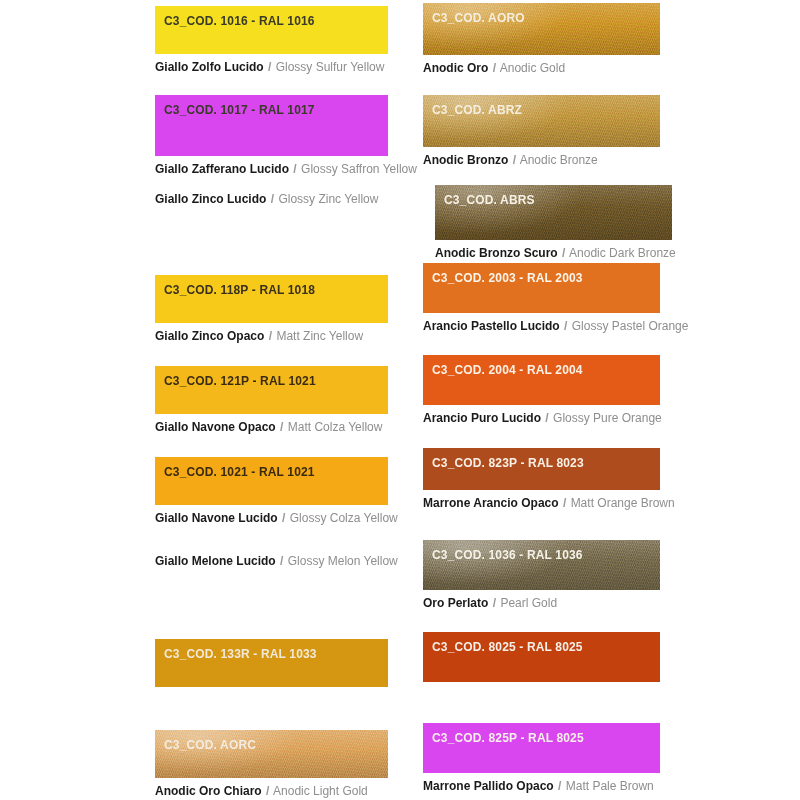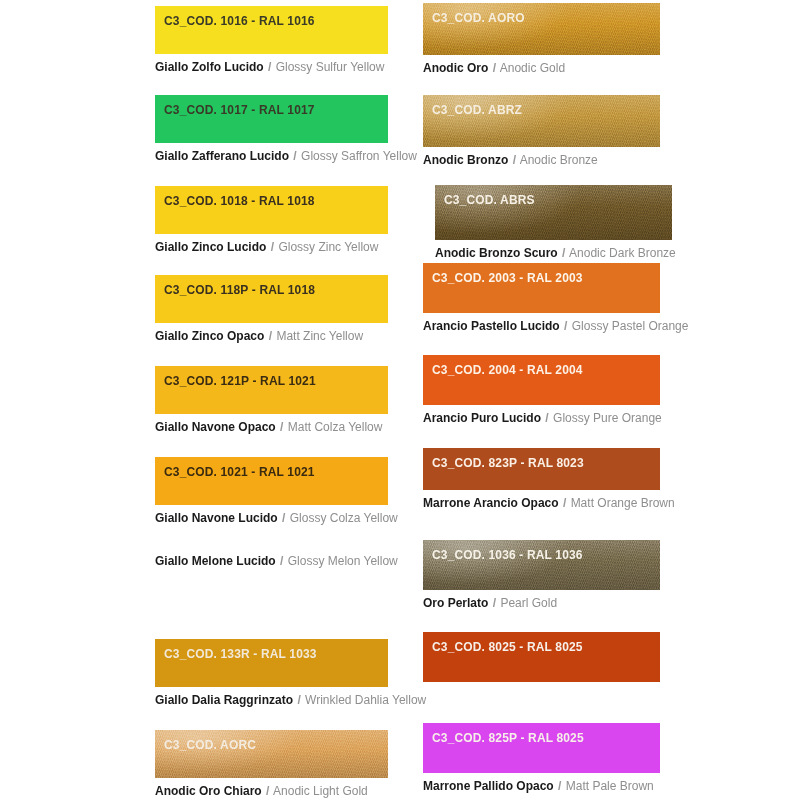--- a/index.html
+++ b/index.html
@@ -100,29 +100,26 @@
 
 <div id="catalog">
   <div class="column left">
       <div class="swatch-item" style="position: absolute; top: 6px; left: 0px; width: 100%;">
         <div class="chip" style="height: 48px; background: rgb(245, 223, 30);">
           <div class="chip-code" style="color: rgb(58, 58, 40);">C3_COD. 1016 - RAL 1016</div>
         </div>
         <div class="caption"><span class="it">Giallo Zolfo Lucido</span> <span class="sep">/</span> <span class="en">Glossy Sulfur Yellow</span></div>
       </div>
       <div class="swatch-item" style="position: absolute; top: 95px; left: 0px; width: 100%;">
-        <div class="chip" style="height: 48px; background: #22c55e;">
+        <div class="chip" style="height: 61px; background: #d946ef;">
           <div class="chip-code" style="color: rgb(58, 58, 40);">C3_COD. 1017 - RAL 1017</div>
         </div>
         <div class="caption"><span class="it">Giallo Zafferano Lucido</span> <span class="sep">/</span> <span class="en">Glossy Saffron Yellow</span></div>
       </div>
       <div class="swatch-item" style="position: absolute; top: 186px; left: 0px; width: 100%;">
-        <div class="chip" style="height: 48px; background: rgb(248, 207, 25);">
-          <div class="chip-code" style="color: rgb(58, 48, 32);">C3_COD. 1018 - RAL 1018</div>
-        </div>
         <div class="caption"><span class="it">Giallo Zinco Lucido</span> <span class="sep">/</span> <span class="en">Glossy Zinc Yellow</span></div>
       </div>
       <div class="swatch-item" style="position: absolute; top: 275px; left: 0px; width: 100%;">
         <div class="chip" style="height: 48px; background: rgb(247, 202, 26);">
           <div class="chip-code" style="color: rgb(58, 48, 32);">C3_COD. 118P - RAL 1018</div>
         </div>
         <div class="caption"><span class="it">Giallo Zinco Opaco</span> <span class="sep">/</span> <span class="en">Matt Zinc Yellow</span></div>
       </div>
       <div class="swatch-item" style="position: absolute; top: 366px; left: 0px; width: 100%;">
         <div class="chip" style="height: 48px; background: rgb(245, 184, 27);">
@@ -136,21 +133,20 @@
         </div>
         <div class="caption"><span class="it">Giallo Navone Lucido</span> <span class="sep">/</span> <span class="en">Glossy Colza Yellow</span></div>
       </div>
       <div class="swatch-item" style="position: absolute; top: 548px; left: 0px; width: 100%;">
         <div class="caption"><span class="it">Giallo Melone Lucido</span> <span class="sep">/</span> <span class="en">Glossy Melon Yellow</span></div>
       </div>
       <div class="swatch-item" style="position: absolute; top: 639px; left: 0px; width: 100%;">
         <div class="chip" style="height: 48px; background: rgb(213, 150, 18);">
           <div class="chip-code" style="color: rgb(242, 233, 216);">C3_COD. 133R - RAL 1033</div>
         </div>
-        <div class="caption"><span class="it">Giallo Dalia Raggrinzato</span> <span class="sep">/</span> <span class="en">Wrinkled Dahlia Yellow</span></div>
       </div>
       <div class="swatch-item" style="position: absolute; top: 730px; left: 0px; width: 100%;">
         <div class="chip metallic" style="height: 48px; background: rgb(220, 163, 91);">
           <div class="chip-code" style="color: rgb(244, 236, 224);">C3_COD. AORC</div>
         </div>
         <div class="caption"><span class="it">Anodic Oro Chiaro</span> <span class="sep">/</span> <span class="en">Anodic Light Gold</span></div>
       </div>
     </div>
   <div class="column right">
       <div class="swatch-item" style="position: absolute; top: 3px; left: 0px; width: 100%;">

